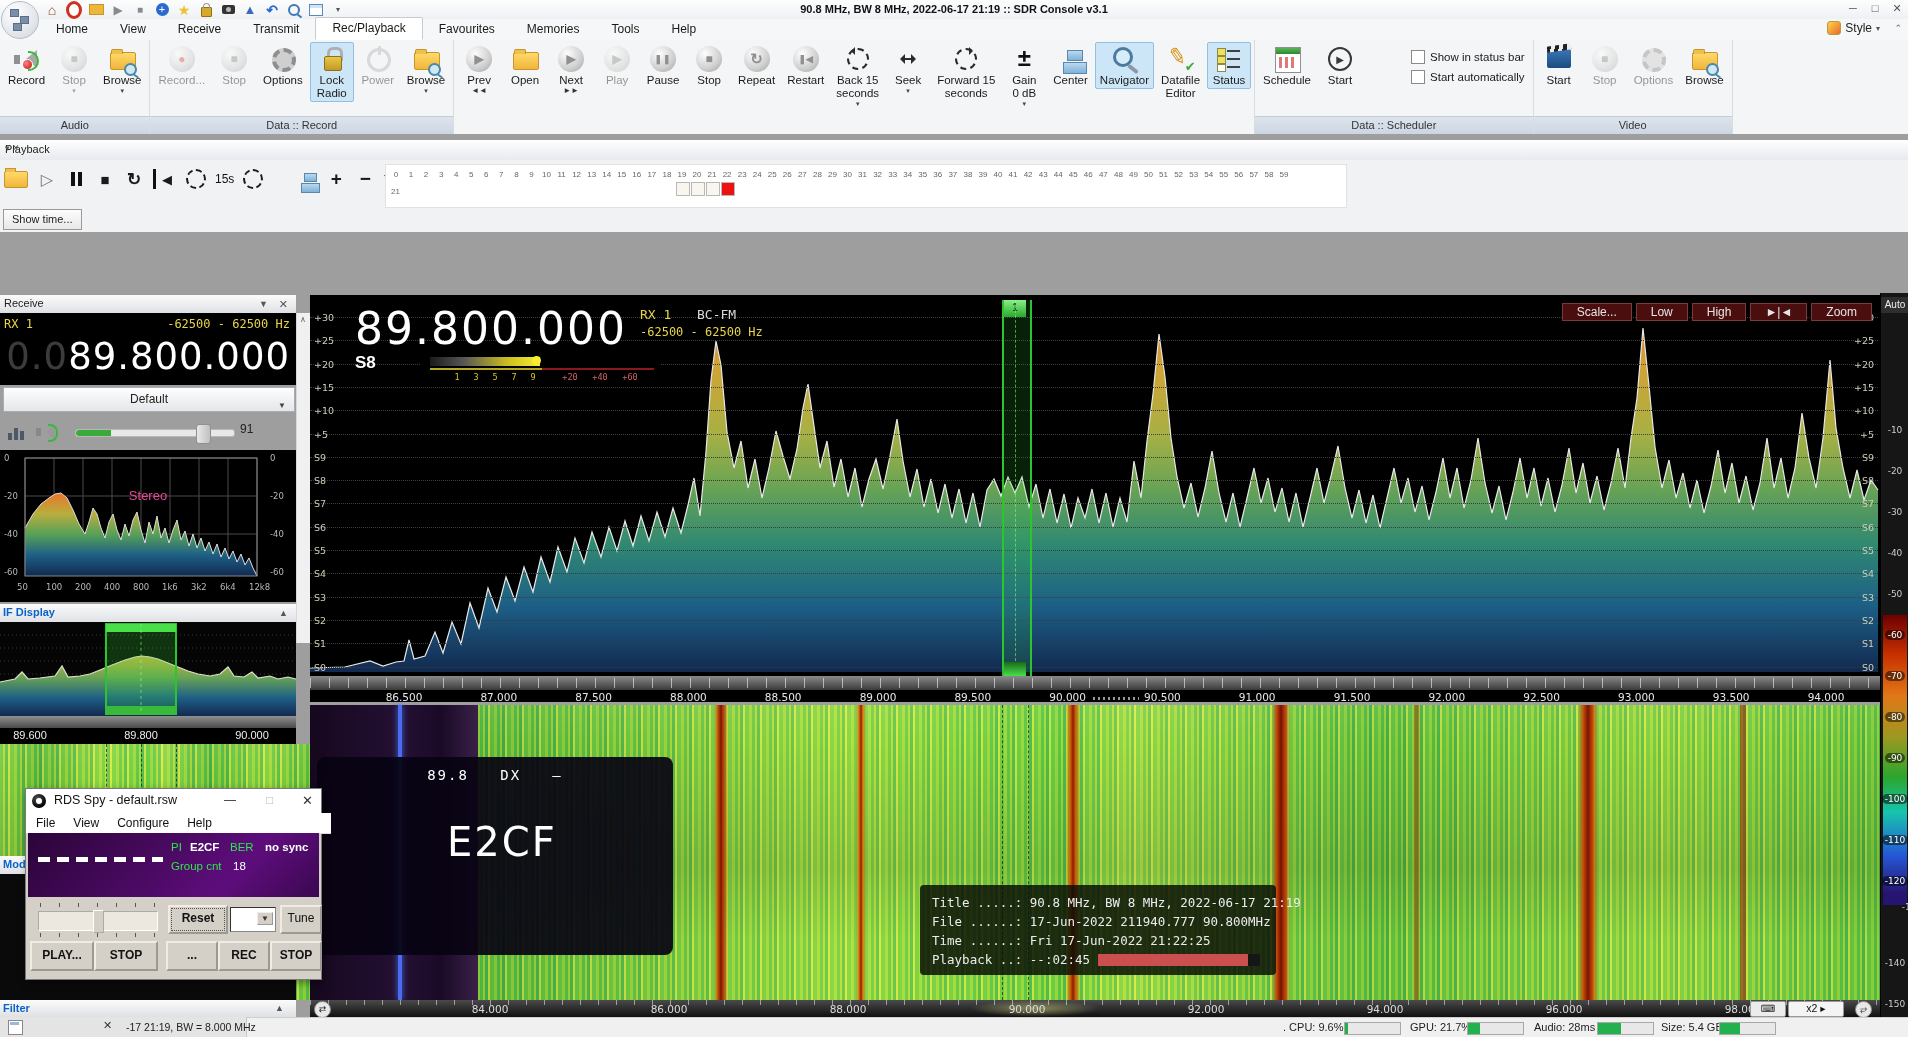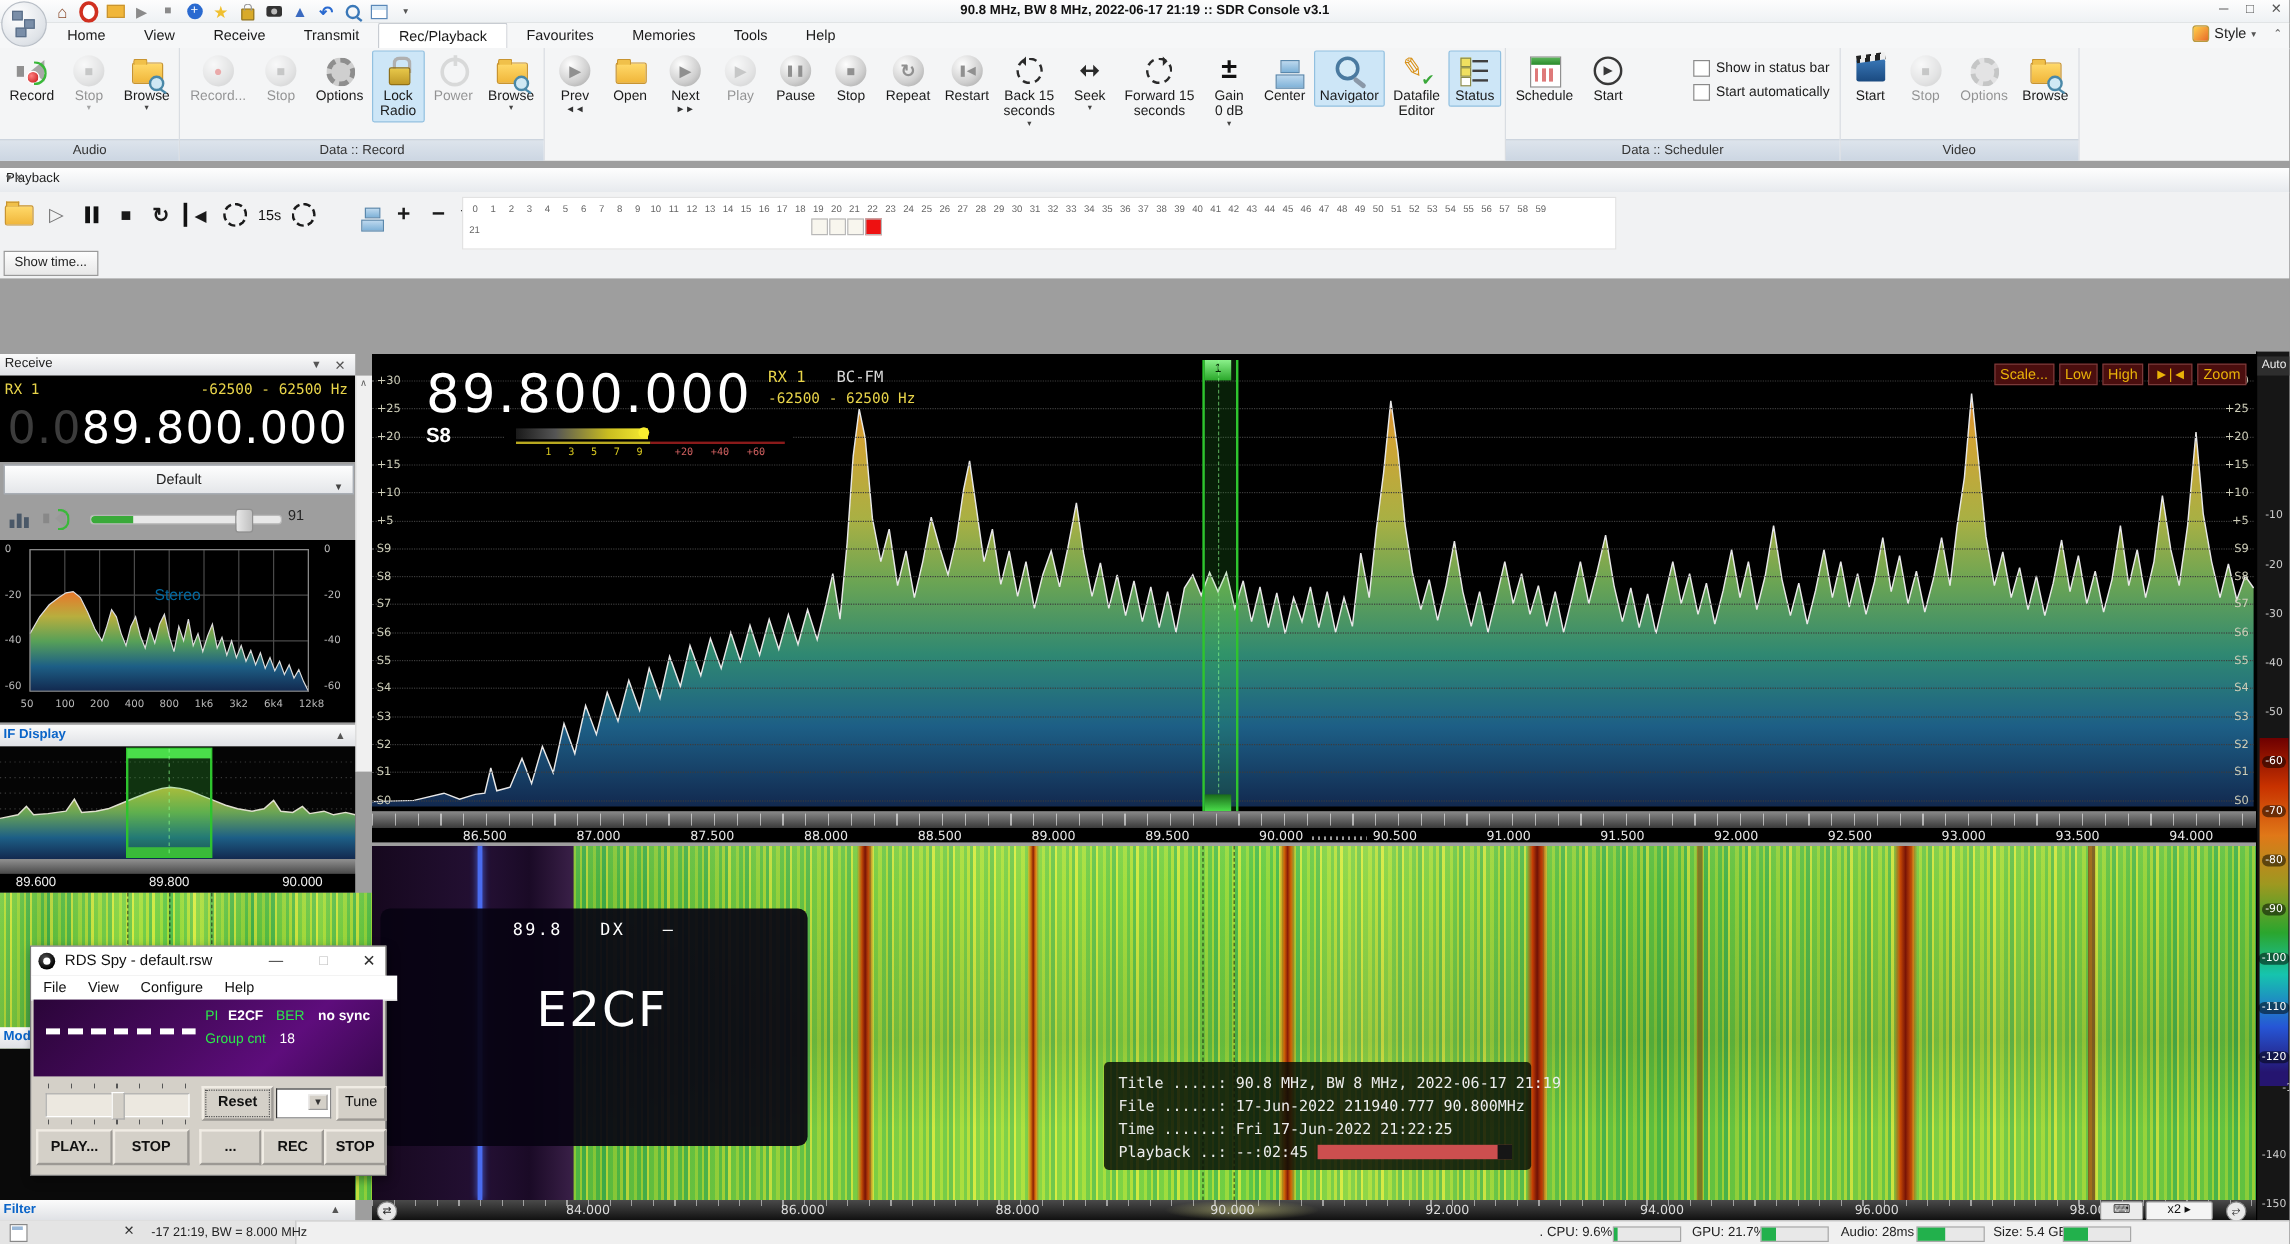--- a/index.html
+++ b/index.html
@@ -9,21 +9,21 @@
   #titlebar{left:0;top:0;width:1908px;height:19px;background:linear-gradient(180deg,#fdfdfd,#eef1f4);border-bottom:1px solid #d8d8d8;}
   #apporb{left:1px;top:1px;width:36px;height:36px;border-radius:50%;background:radial-gradient(circle at 35% 30%,#ffffff,#dfe3e8 70%,#c2c8cf);border:1px solid #b8bec6;z-index:6;}
   .orb-glyph{left:8px;top:7px;width:20px;height:20px;}
   .orb-glyph i{position:absolute;width:7px;height:6px;background:#7a8ea8;border:1px solid #5a6e88;}
   .qat{left:44px;top:1px;height:17px;display:flex;align-items:center;gap:6px;}
   .qi{width:16px;height:16px;display:flex;align-items:center;justify-content:center;font-size:12px;line-height:1;}
   #wintitle{left:0;top:3px;width:1908px;text-align:center;font-size:11px;color:#111;font-weight:bold;}
   .wctl{top:0px;height:17px;width:22px;text-align:center;color:#555;font-size:11px;line-height:17px;}
   
   #tabrow{left:0;top:19px;width:1908px;height:21px;background:#f6f7f8;border-bottom:1px solid #d5d9de;}
-  #tabs-list{position:absolute;left:40px;top:0;height:21px;display:flex;}
+  #tabs-list{position:absolute;left:40px;top:0;height:21px;display:flex;align-items:flex-end;}
   .tab{padding:3px 16px 0 16px;font-size:12px;color:#1a1a1a;height:18px;}
   .tab.active{background:#fff;border:1px solid #c8ccd2;border-bottom:1px solid #fff;border-radius:2px 2px 0 0;margin-top:0px;}
   #stylebox{right:28px;top:2px;display:flex;align-items:center;gap:4px;font-size:12px;color:#222;}
   .swatch{width:12px;height:12px;background:linear-gradient(135deg,#ffd24a,#e86a2a);border-radius:3px;border:1px solid #b89a40;}
   .carr{font-size:8px;color:#555;}
   
   #ribbon{left:0;top:40px;width:1908px;height:94px;background:#f4f5f6;display:flex;align-items:stretch;}
   .rgroup{display:flex;flex-direction:column;border-right:1px solid #d9dde2;}
   .rbtns{display:flex;flex:1;align-items:flex-start;padding:2px 2px 0 2px;}
   .rbtn{display:flex;flex-direction:column;align-items:center;padding:2px 5px;margin:0 1px;border-radius:2px;min-width:34px;}
@@ -119,21 +119,21 @@
   .spk2{position:absolute;left:36px;top:4px;width:22px;height:20px;}
   .spk2 b{position:absolute;left:0;top:6px;width:5px;height:8px;background:#888;}
   .spk2 u{position:absolute;left:2px;top:2px;width:0;height:0;border:8px solid transparent;border-right:9px solid #999;}
   .spk2 i{position:absolute;right:0;top:2px;width:8px;height:14px;border:2px solid #3ab83a;border-left:none;border-radius:0 8px 8px 0;}
   #volslider{position:absolute;left:75px;top:11px;width:158px;height:6px;background:#e8e8e8;border:1px solid #b8b8b8;border-radius:3px;}
   #volfill{position:absolute;left:0;top:0;height:6px;width:22%;background:#3aaa3a;border-radius:3px 0 0 3px;}
   #volthumb{position:absolute;left:76%;top:-6px;width:13px;height:18px;background:linear-gradient(90deg,#e8e8e8,#c0c0c0);border:1px solid #909090;border-radius:3px;}
   #volval{position:absolute;left:240px;top:4px;font-size:12px;color:#222;}
   #audiospec{left:0;top:450px;width:296px;height:152px;background:#000;}
   .axlab{position:absolute;font-size:8.5px;color:#b8b8b8;font-family:"DejaVu Sans",sans-serif;}
-  #stereo-lab{position:absolute;left:0;width:296px;top:38px;text-align:center;color:#0369a1;font-size:13px;}
+  #stereo-lab{position:absolute;left:0;width:296px;top:38px;text-align:center;color:#ec4899;font-size:13px;}
   #ifhdr{left:0;top:604px;width:296px;height:18px;}
   #ifplot{left:0;top:622px;width:296px;height:94px;background:#050505;}
   #ifscale{left:0;top:716px;width:296px;height:12px;background:linear-gradient(180deg,#909090,#4a4a4a);}
   #iflabels{left:0;top:728px;width:296px;height:16px;background:#000;}
   .iflab{position:absolute;top:1px;font-size:11px;color:#eee;transform:translateX(-50%);}
   #miniwf{left:0;top:744px;width:310px;height:256px;}
   .wfbase{background:
     linear-gradient(180deg,rgba(255,255,255,.06),rgba(0,0,0,0) 12%,rgba(0,0,0,.10) 55%,rgba(0,0,0,0) 80%),
     linear-gradient(90deg,rgba(255,240,60,.22) 0%,rgba(0,60,0,.12) 12%,rgba(255,255,70,.25) 34%,rgba(120,220,40,.10) 48%,rgba(255,250,80,.28) 52%,rgba(0,80,0,.10) 68%,rgba(255,240,60,.20) 86%,rgba(40,120,20,.12) 100%),
     repeating-linear-gradient(90deg,#55c24a 0 3px,#a6da3a 3px 5px,#46b850 5px 8px,#cbe742 8px 10px,#66ca46 10px 14px,#96d83e 14px 17px);}
@@ -151,21 +151,21 @@
   #specfreqbar i{position:absolute;left:0;top:2px;width:1570px;height:10px;background:repeating-linear-gradient(90deg,rgba(255,255,255,.55) 0 1px,transparent 1px 19px);}
   .xlab{position:absolute;top:396px;font-size:10.5px;color:#e8e8e8;transform:translateX(-50%);font-family:"DejaVu Sans",sans-serif;}
   #bigfreq2{position:absolute;left:45px;top:8px;font-size:44px;color:#fff;letter-spacing:2px;font-family:"DejaVu Sans",sans-serif;}
   .mono{font-family:"DejaVu Sans Mono",monospace;}
   #smeterbar{position:absolute;left:120px;top:62px;width:110px;height:9px;background:linear-gradient(90deg,#1a1a1a,#555 30%,#cabd20 70%,#f6ec32);}
   #smeterdot{position:absolute;left:222px;top:61px;width:9px;height:9px;border-radius:50%;background:#f8ee30;}
   #smline-y{position:absolute;left:120px;top:73px;width:112px;height:2px;background:#b8a820;}
   #smline-r{position:absolute;left:232px;top:73px;width:112px;height:2px;background:#8a1a1a;}
   .smtick{position:absolute;top:77px;font-size:8.5px;font-family:"DejaVu Sans Mono",monospace;transform:translateX(-50%);}
   #specbtns{position:absolute;right:8px;top:8px;display:flex;gap:4px;}
-  .specbtn{background:#4a0e0e;border:1px solid #7a3a3a;color:#eab308;font-size:12px;padding:1px 4px;}
+  .specbtn{background:#4a0e0e;border:1px solid #7a3a3a;color:#e5e5e5;font-size:12px;padding:1px 14px;}
   #marker{position:absolute;left:692px;top:5px;width:26px;height:376px;background:rgba(60,220,60,.14);border-left:2px solid #2ec42e;border-right:2px solid #2ec42e;}
   #markertop{position:absolute;left:0;top:0;width:22px;height:17px;background:linear-gradient(180deg,#8af08a,#2aa82a);color:#042a04;font-size:10px;text-align:center;line-height:16px;}
   #markerbot{position:absolute;left:0;bottom:0;width:22px;height:14px;background:linear-gradient(180deg,#1a6a1a,#4ade4a);}
   #markerline{position:absolute;left:11px;top:0;height:100%;border-left:1px dashed rgba(140,255,140,.55);}
   #scrolldots{position:absolute;left:783px;top:402px;width:46px;height:3px;background:repeating-linear-gradient(90deg,#999 0 2px,transparent 2px 5px);}
   
   #dbstrip{left:1880px;top:293px;width:28px;height:724px;background:#161616;border-left:1px solid #000;}
   #dbauto{position:absolute;left:0;top:4px;width:28px;height:16px;background:#2e2e2e;color:#eee;font-size:10px;text-align:center;line-height:15px;}
   #dbgrad{position:absolute;left:2px;top:322px;width:24px;height:290px;background:linear-gradient(180deg,#6e0000,#c83200 14%,#e07818 28%,#9e9820 42%,#2aa62e 56%,#16c4ae 68%,#2656d6 83%,#251570 96%);}
   .dblab{position:absolute;width:28px;text-align:center;font-size:9px;color:#ccc;font-family:"DejaVu Sans",sans-serif;}

